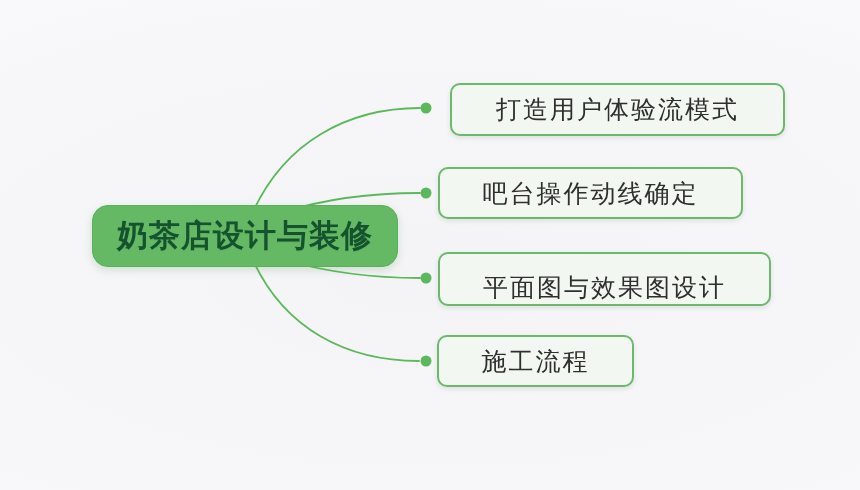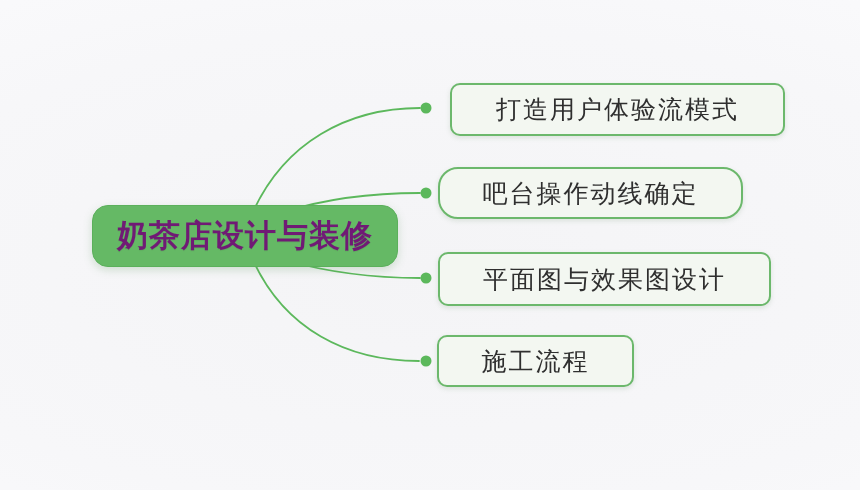--- a/index.html
+++ b/index.html
@@ -38,21 +38,21 @@
     border-radius: 16px;
     display: flex;
     align-items: center;
     justify-content: center;
     z-index: 2;
     box-shadow: 0 3px 8px rgba(90, 150, 90, 0.25);
     cursor: pointer;
   }
 
   .root-node .label {
-    color: #701a75;
+    color: #14532d;
     font-size: 31px;
     font-weight: bold;
     letter-spacing: 1px;
     white-space: nowrap;
     text-shadow: 0 1px 1px rgba(0,0,0,0.06);
   }
 
   .topic-node {
     position: absolute;
     background: #f3f7f1;
@@ -67,22 +67,22 @@
   }
 
   .topic-node .label {
     color: #2f2f2f;
     font-size: 25px;
     letter-spacing: 2px;
     white-space: nowrap;
   }
 
   .topic-1 { left: 438px; top: 83px;  width: 335px; height: 53px; margin-left: 12px; }
-  .topic-2 { left: 438px; top: 167px; width: 305px; height: 52px; border-radius: 20px; }
-  .topic-3 { left: 438px; top: 252px; width: 333px; height: 54px; }
+  .topic-2 { left: 438px; top: 167px; width: 305px; height: 52px; }
+  .topic-3 { left: 438px; top: 252px; width: 333px; height: 54px; align-items: flex-end; }
   .topic-4 { left: 437px; top: 335px; width: 197px; height: 52px; }
 </style>
 </head>
 <body>
 
 <div class="canvas">
 
   <svg class="connector-layer" width="860" height="490" viewBox="0 0 860 490">
     <g fill="none" stroke="#5cb85c" stroke-width="1.8" stroke-linecap="round">
       <path d="M 252 214 C 284 142, 348 108, 420 108"></path>

